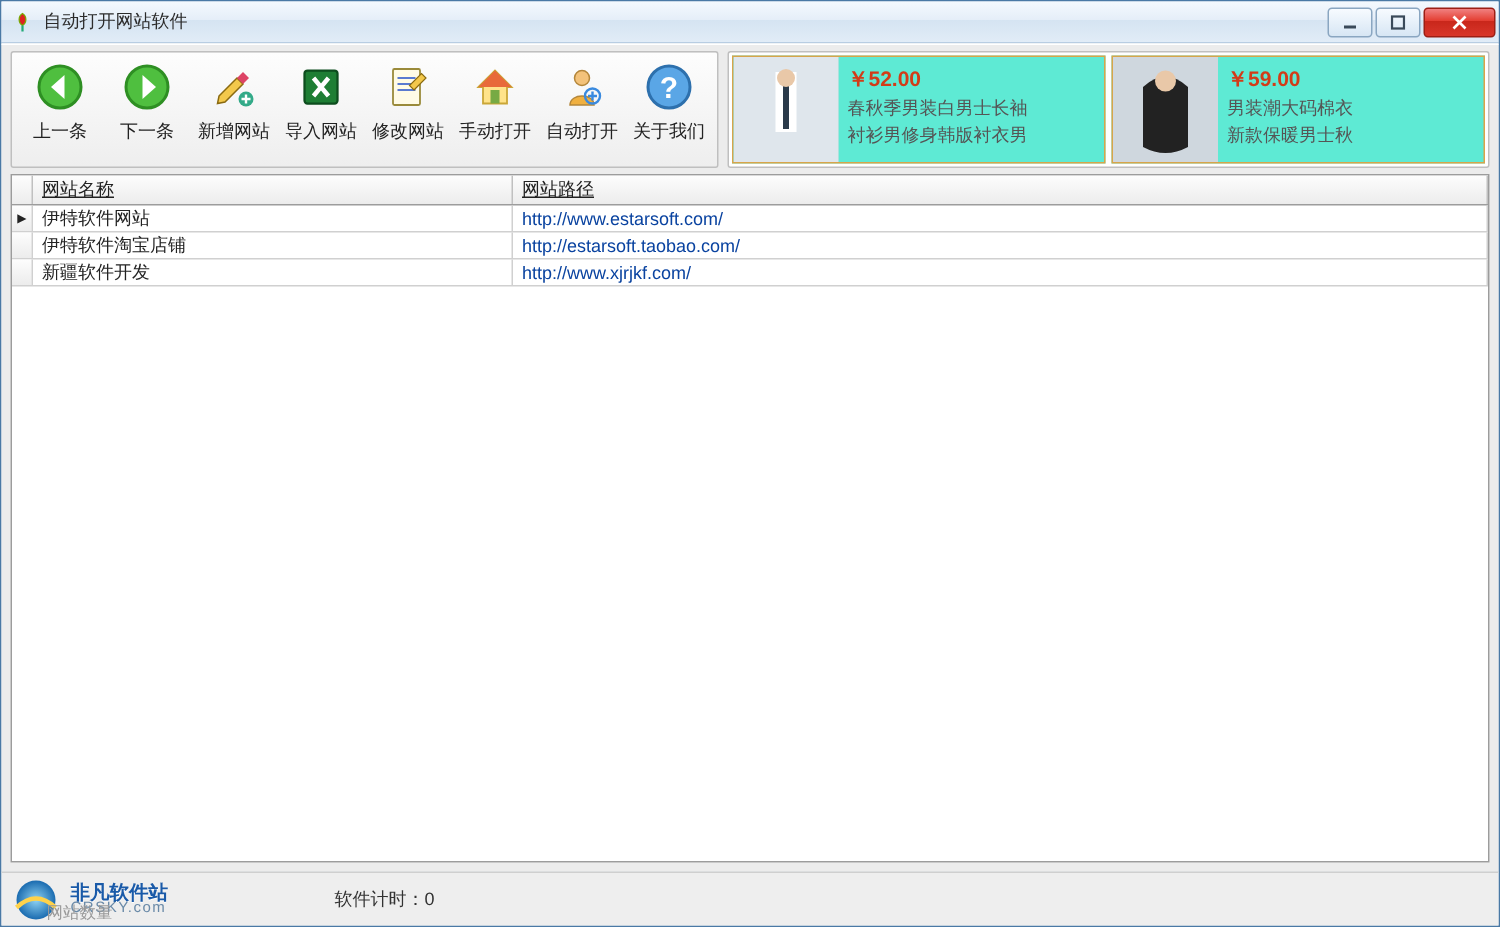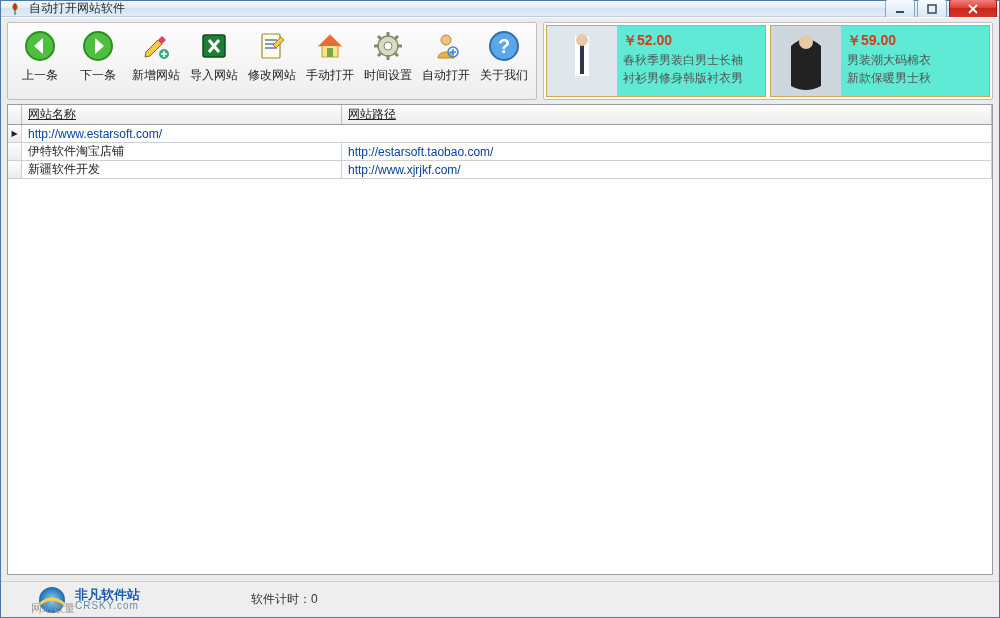--- a/index.html
+++ b/index.html
@@ -1,20 +1,20 @@
 <!DOCTYPE html>
 <html><head>
 <meta charset="utf-8">
 <style>
   * { box-sizing: border-box; margin: 0; padding: 0; }
   html, body { width: 1000px; height: 618px; font-family: "Microsoft YaHei", "SimSun", Tahoma, sans-serif; font-size: 12px; overflow: hidden; background: #fff; }
 
   
   .window { width: 1000px; height: 618px; border: 1px solid #4a79a5; background: linear-gradient(#eaf3fb, #d9e8f6); display: flex; flex-direction: column; }
-  .titlebar { height: 16px; display: flex; align-items: center; background: linear-gradient(#f4f9fe 0%, #e5eef8 45%, #d5e4f2 46%, #e1ecf7 100%); border-bottom: 1px solid #b8cde2; padding: 0 2px 0 6px; }
+  .titlebar { height: 28px; display: flex; align-items: center; background: linear-gradient(#f4f9fe 0%, #e5eef8 45%, #d5e4f2 46%, #e1ecf7 100%); border-bottom: 1px solid #b8cde2; padding: 0 2px 0 6px; }
   .titlebar .app-icon { width: 16px; height: 16px; margin-right: 6px; display: inline-flex; align-items: center; justify-content: center; }
   .titlebar .app-icon svg { display:block; }
   .titlebar .title-text { color: #2b2b2b; font-size: 12px; }
   .win-controls { margin-left: auto; display: flex; gap: 2px; }
   .win-btn { width: 30px; height: 20px; border: 1px solid #8aa6c1; border-radius: 3px; background: linear-gradient(#f7fbff, #d7e6f4); display: flex; align-items: center; justify-content: center; color: #3a4a5a; }
   .win-btn.close { width: 48px; background: linear-gradient(#f08080 0%, #e33b2e 45%, #c9271b 46%, #d8362a 100%); border-color: #9c1e14; color: #fff; }
   .win-btn svg { display:block; }
 
   
   .client { flex: 1 1 auto; background: #ececec; display: flex; flex-direction: column; border-top: 1px solid #fff; padding: 4px 6px 6px 6px; gap: 4px; }
@@ -46,21 +46,21 @@
   .grid-body { flex: 1 1 auto; overflow: auto; }
   .grid-row { display: flex; height: 18px; border-bottom: 1px solid #d0d0d0; align-items: stretch; }
   .grid-row .indicator { flex: 0 0 14px; border-right: 1px solid #d0d0d0; background: linear-gradient(#fdfdfd,#ececec); display:flex; align-items:center; justify-content:center; }
   .grid-row .indicator.on::before { content: "▶"; font-size: 8px; color: #222; }
   .grid-row .cell { padding: 1px 6px; font-size: 12px; color: #222; border-right: 1px solid #d0d0d0; display:flex; align-items:center; white-space:nowrap; overflow:hidden; }
   .cell.name { flex: 0 0 320px; }
   .cell.url  { flex: 1 1 auto; color: #0a43a0; }
 
   
   .statusbar { height: 36px; background: #eeeeee; border-top: 1px solid #cfcfcf; display: flex; align-items: center; position: relative; }
-  .status-logo { width: 200px; height: 36px; display:flex; align-items:center; gap:6px; padding-left: 6px; margin-left: 28px; }
+  .status-logo { width: 200px; height: 36px; display:flex; align-items:center; gap:6px; padding-left: 6px; }
   .status-logo svg { display:block; }
   .status-logo .logo-text { display:flex; flex-direction:column; line-height:1; }
   .status-logo .cn { font-size: 13px; font-weight: bold; color: #1a5aa8; text-shadow: 0 1px 0 #fff; }
   .status-logo .en { font-size: 10px; color: #6a8aa8; letter-spacing: 1px; }
   .status-count { position: absolute; left: 30px; bottom: 1px; font-size: 11px; color: #9a9a9a; }
   .status-timer { margin-left: 22px; font-size: 12px; color: #333; }
 
   
   .grid-wrap::-webkit-scrollbar { width: 16px; }
 </style>
@@ -159,32 +159,20 @@
           <span class="icon">
             <svg width="32" height="32" viewBox="0 0 32 32">
                 <path d="M5 16 L16 5 L27 16 L24 16 L24 27 L8 27 L8 16 Z" fill="#ffe38a" stroke="#caa637" stroke-width="1.2"></path>
                 <path d="M5 16 L16 5 L27 16" fill="#e86a3a"></path>
                 <rect x="13" y="18" width="6" height="9" fill="#7a4"></rect>
               </svg>
           </span>
           <span class="lbl">手动打开</span>
         </div>
 
-        <div class="tool">
-          <span class="icon">
-            <svg width="32" height="32" viewBox="0 0 32 32">
-                <circle cx="16" cy="16" r="10" fill="#d9d9c8" stroke="#8a8a6a" stroke-width="1.4"></circle>
-                <circle cx="16" cy="16" r="4" fill="#fff" stroke="#8a8a6a"></circle>
-                <g stroke="#8a8a6a" stroke-width="3">
-                  <path d="M16 2 V7 M16 25 V30 M2 16 H7 M25 16 H30 M6 6 L9.5 9.5 M22.5 22.5 L26 26 M26 6 L22.5 9.5 M9.5 22.5 L6 26"></path>
-                </g>
-              </svg>
-          </span>
-          <span class="lbl">时间设置</span>
-        </div>
 
         <div class="tool">
           <span class="icon">
             <svg width="32" height="32" viewBox="0 0 32 32">
                 <circle cx="16" cy="10" r="5" fill="#f3c27a" stroke="#b4863a"></circle>
                 <path d="M8 28 C8 20 24 20 24 28 Z" fill="#f0b040" stroke="#b4863a"></path>
                 <circle cx="23" cy="22" r="5" fill="none" stroke="#3a8adf" stroke-width="1.6"></circle>
                 <path d="M23 19 V25 M20 22 H26" stroke="#3a8adf" stroke-width="1.6"></path>
               </svg>
           </span>
@@ -238,20 +226,21 @@
 
     <div class="grid-wrap">
       <div class="grid-head">
         <div class="gh-indicator"></div>
         <div class="gh name">网站名称</div>
         <div class="gh url">网站路径</div>
       </div>
       <div class="grid-body" id="grid-body">
           <div class="grid-row">
             <div class="indicator on"></div>
+            <div class="cell name">伊特软件网站</div>
             <div class="cell url">http://www.estarsoft.com/</div>
           </div>
           <div class="grid-row">
             <div class="indicator"></div>
             <div class="cell name">伊特软件淘宝店铺</div>
             <div class="cell url">http://estarsoft.taobao.com/</div>
           </div>
           <div class="grid-row">
             <div class="indicator"></div>
             <div class="cell name">新疆软件开发</div>

